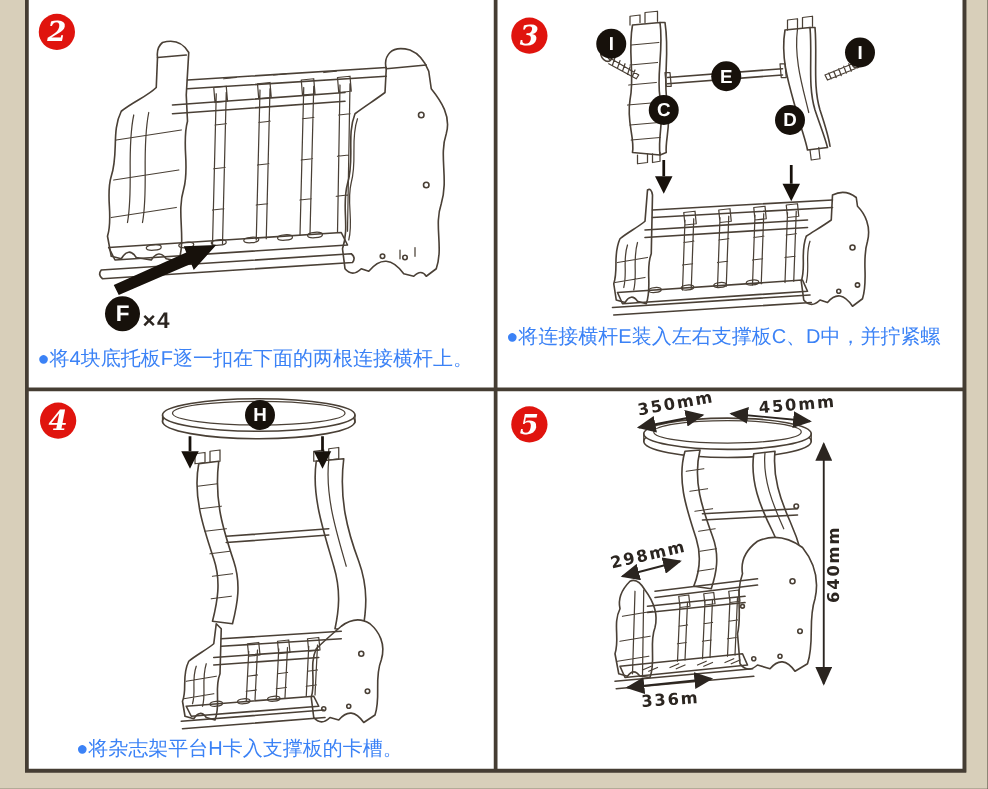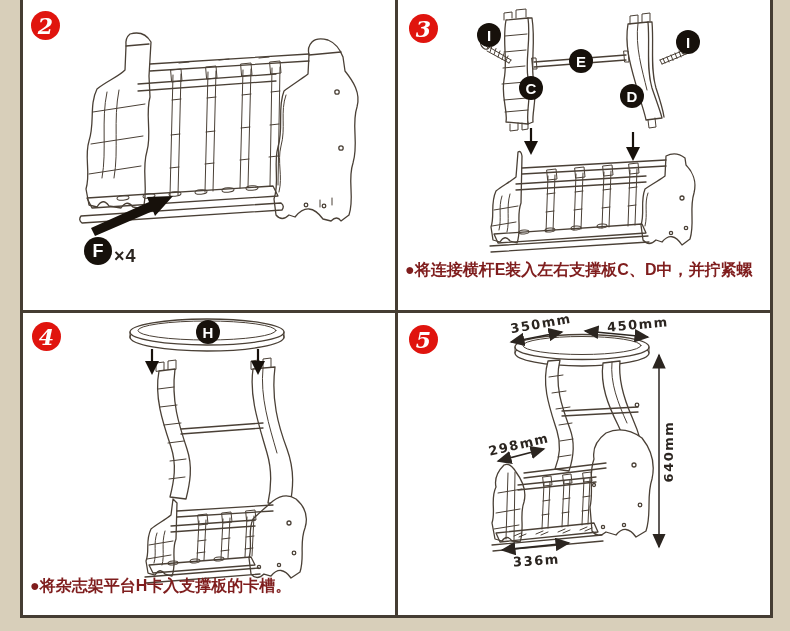--- a/index.html
+++ b/index.html
@@ -39,22 +39,22 @@
     display:flex; align-items:center; justify-content:center;
     z-index:4;
   }
   .part-badge.big { width:28px; height:28px; font-size:18px; }
   .qty {
     position:absolute; font-weight:bold; font-size:18px; color:#2b2520;
     letter-spacing:1px; z-index:4;
   }
   .caption {
     position:absolute; left:7px; right:4px;
-    font-weight:bold; font-size:16px; line-height:21px;
-    color:#7f1d1d; white-space:nowrap; z-index:4;
+    font-weight:normal; font-size:16px; line-height:21px;
+    color:#3b82f6; white-space:nowrap; z-index:4;
   }
   .caption .line2 { display:block; padding-left:15px; }
   .dim {
     position:absolute; font-family:"DejaVu Sans","Liberation Sans",sans-serif;
     font-size:13px; color:#2b2520; letter-spacing:1.5px; white-space:nowrap;
     z-index:3; font-weight:bold;
   }
   .art { stroke:#4a4036; stroke-width:1.3; fill:none; stroke-linecap:round; stroke-linejoin:round; }
   .art .fillw { fill:#ffffff; }
   .art .thin { stroke-width:1; }
@@ -108,20 +108,21 @@
 
         <path d="M58,216 L258,203 M59,223 L259,210 M58,216 Q55,220 59,223 M258,203 Q262,206 259,210"></path>
       </g>
 
       <polygon class="solid" points="68,228 126,202 124,197 150,196 132,216 130,211 72,236"></polygon>
     </svg>
     <div class="part-badge big" style="left:61px; top:237px;">
       <span>F</span>
     </div>
     <span class="qty" style="left:91px; top:246px;">×4</span>
+    <p class="caption" style="top:277px;">●将4块底托板F逐一扣在下面的两根连接横杆上。</p>
   </section>
 
   <section class="panel">
     <div class="step-badge" style="left:11px; top:14px;">
       <span>3</span>
     </div>
     <svg width="373" height="310" viewBox="0 0 373 310">
       <g class="art">
 
         <path class="fillw" d="M108,20 C104,42 110,60 106,80 C103,98 110,110 108,122 L130,124 C128,108 134,94 130,78 C127,60 133,40 130,18 Z"></path>
@@ -247,21 +248,21 @@
         <polygon class="solid" points="122,48 136,48 129,62"></polygon>
       </g>
       <g>
         <line x1="235" y1="36" x2="235" y2="48" stroke="#17110b" stroke-width="2.2"></line>
         <polygon class="solid" points="228,48 242,48 235,62"></polygon>
       </g>
     </svg>
     <div class="part-badge" style="left:173px; top:7px;">
       <span>H</span>
     </div>
-    <p class="caption" style="top:262px;">●将杂志架平台H卡入支撑板的卡槽。</p>
+    <p class="caption" style="top:276px;margin-left:31px;">●将杂志架平台H卡入支撑板的卡槽。</p>
   </section>
 
   <section class="panel">
     <div class="step-badge" style="left:11px; top:12px;">
       <span>5</span>
     </div>
     <svg width="373" height="302" viewBox="0 0 373 302">
       <defs>
         <marker id="dimhead" orient="auto-start-reverse" markerWidth="11" markerHeight="9" refX="9" refY="4.5">
           <path d="M0,0 L10,4.5 L0,9 Z" fill="#2b2520"></path>

